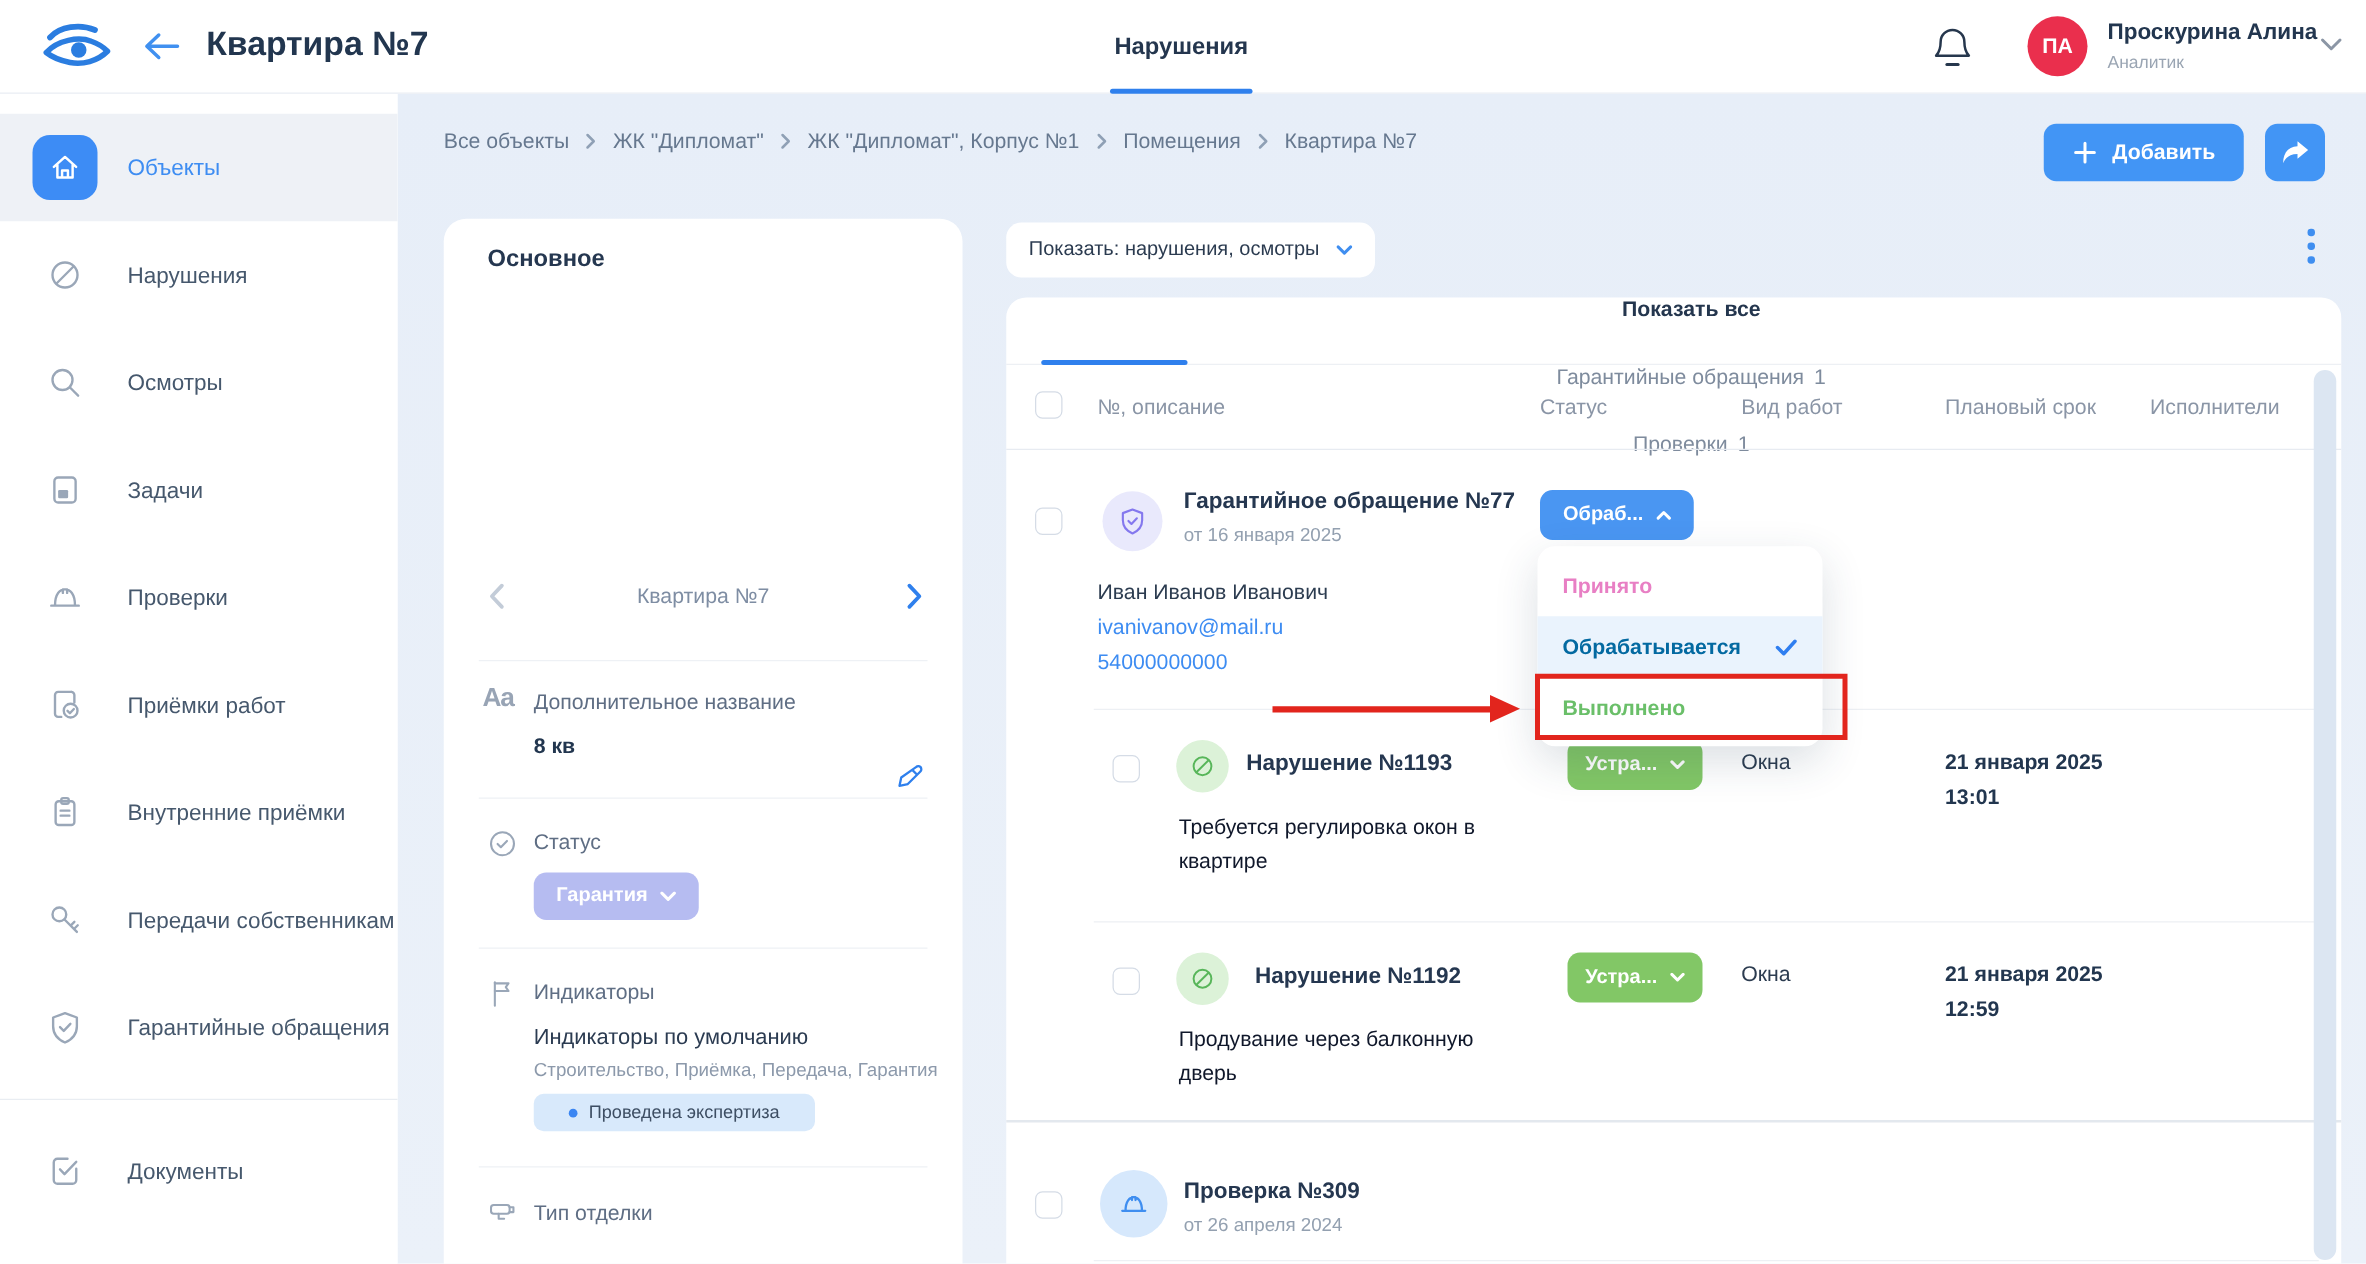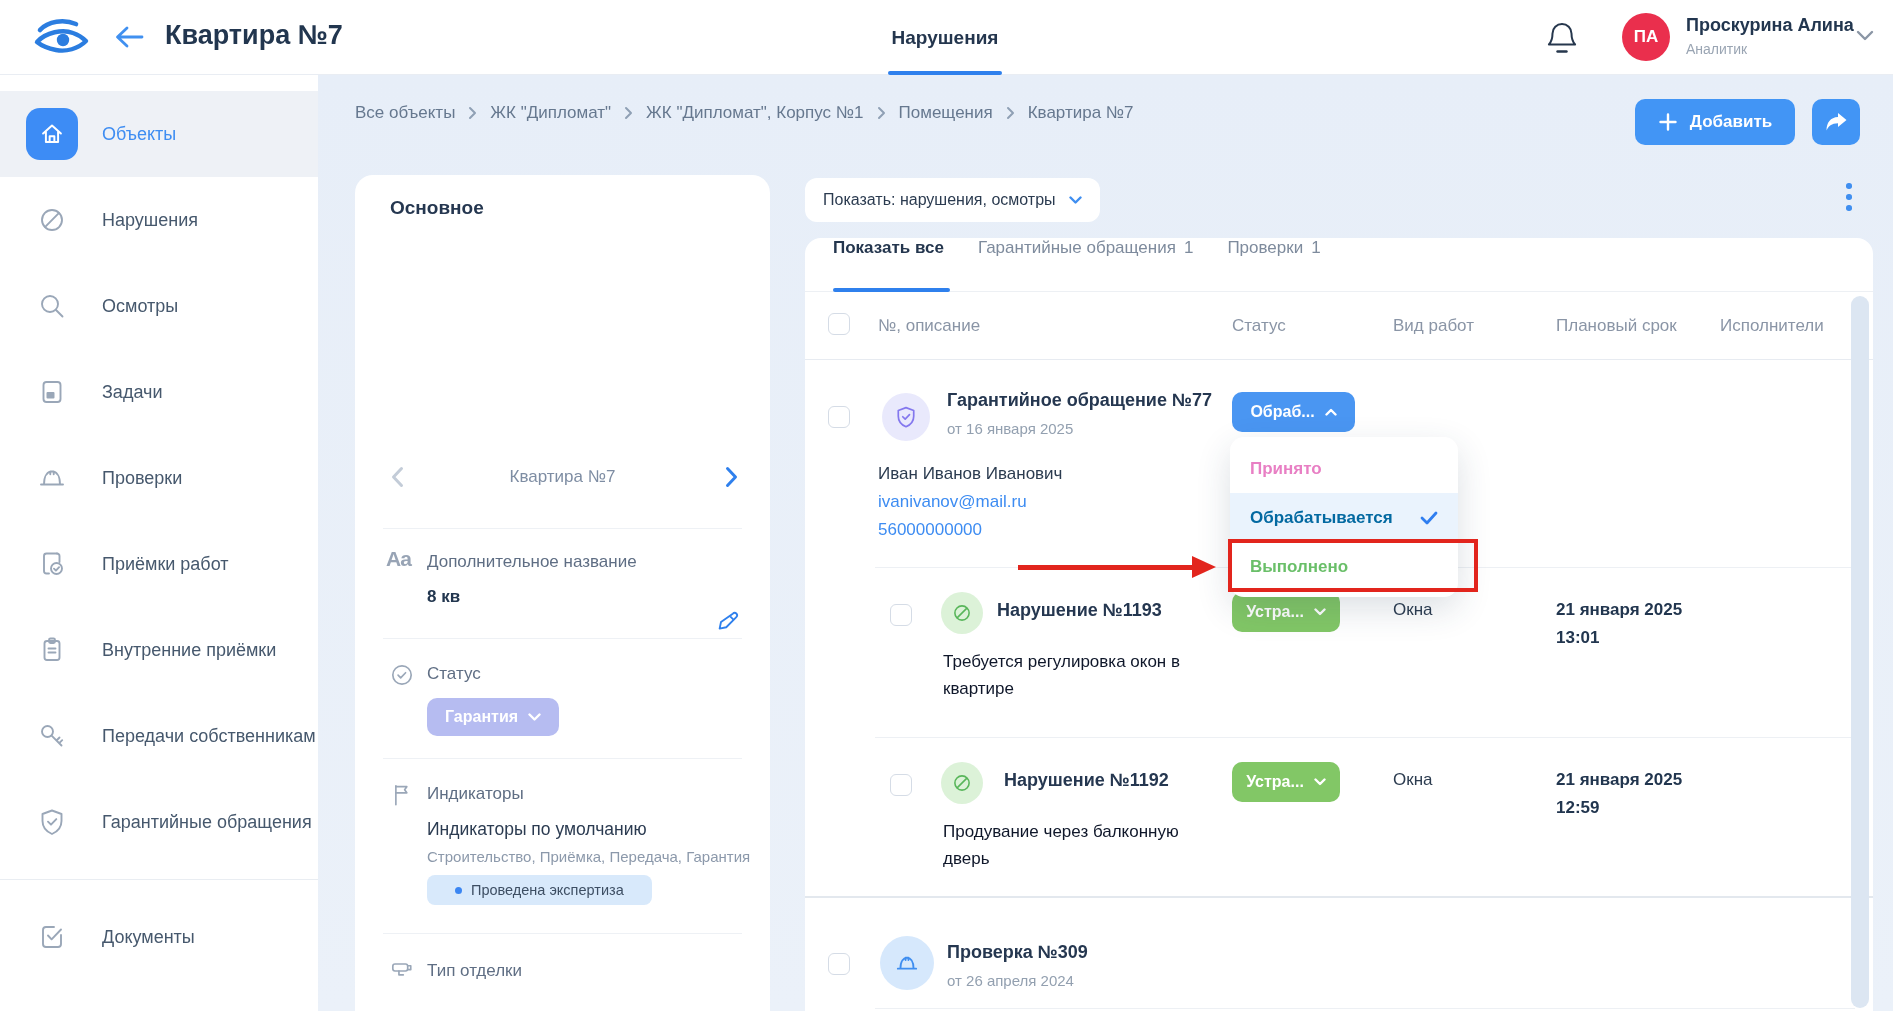--- a/index.html
+++ b/index.html
@@ -55,36 +55,36 @@
   .badge-exp { position:absolute; left:72px; height:30px; display:inline-flex; align-items:center; gap:9px; padding:0 28px; background:#d8e9fb; border-radius:8px; font-size:14.5px; color:#3d4e63; }
   .badge-exp .dot { width:7px; height:7px; border-radius:50%; background:#3b86f2; }
   .edit-pencil { position:absolute; right:28px; top:433px; cursor:pointer; }
 
   
   .filter-pill { position:absolute; left:487px; top:103px; height:44px; background:#fff; border-radius:12px; display:flex; align-items:center; padding:0 18px; gap:13px; font-size:16px; color:#2b3b50; cursor:pointer; }
   .kebab { position:absolute; left:1528px; top:108px; width:8px; cursor:pointer; }
   .kebab i { display:block; width:5.5px; height:5.5px; border-radius:50%; background:#3f8ef0; margin:0 0 5.5px 0; }
 
   .table-card { position:absolute; left:487px; top:163px; width:1068px; height:773px; background:#fff; border-radius:16px 16px 0 0; }
-  .tabs { position:absolute; left:0; top:0; width:100%; height:54px; display:flex; align-items:flex-start; padding-left:28px; gap:34px; border-bottom:1px solid #edf0f4; }
+  .tabs { position:absolute; left:0; top:0; width:100%; height:54px; display:flex; align-items:center; padding-left:28px; gap:34px; border-bottom:1px solid #edf0f4;flex-direction:column; }
   .tab { font-size:17px; color:#7e8b9d; cursor:pointer; white-space:nowrap; }
   .tab .cnt { margin-left:8px; }
   .tab.active { color:#24364e; font-weight:bold; }
   .tab-underline { position:absolute; left:28px; top:50px; width:117px; height:4px; border-radius:2px; background:#2f80ed; }
 
   .thead { position:absolute; left:0; top:54px; width:100%; height:68px; border-bottom:1px solid #e7ebf1; font-size:17px; color:#8a95a6; }
   .thead span { position:absolute; top:24px; white-space:nowrap; }
   .chk { position:absolute; width:22px; height:22px; border:1.6px solid #d5dce6; border-radius:6px; background:#fff; cursor:pointer; }
 
   .row-title { position:absolute; font-size:18px; font-weight:bold; color:#253750; white-space:nowrap; cursor:pointer; }
   .row-sub { position:absolute; font-size:15px; color:#93a0b0; white-space:nowrap; }
   .icircle { position:absolute; border-radius:50%; display:flex; align-items:center; justify-content:center; }
   .btn-status { position:absolute; left:427px; height:40px; border-radius:10px; display:flex; align-items:center; justify-content:center; gap:10px; color:#fff; font-size:16px; font-weight:bold; cursor:pointer; }
   .st-blue { background:#4a96f2; width:123px; }
-  .st-green { background:#82c766; width:108px; }
+  .st-green { background:#82c766; width:108px;margin-left:22px; }
   .cell-type { position:absolute; left:588px; font-size:17px; color:#2c3c50; }
   .cell-date { position:absolute; left:751px; font-size:17px; font-weight:bold; color:#22364f; line-height:28px; }
   .desc { position:absolute; left:138px; width:270px; font-size:17px; color:#0f172a; line-height:27px; }
   .contact-name { position:absolute; left:73px; font-size:17px; color:#2c3c50; }
   .contact-link { position:absolute; left:73px; font-size:17px; color:#3d8cf2; cursor:pointer; }
   .hr-ind { position:absolute; left:70px; right:18px; height:1px; background:#edf0f4; }
   .hr-group { position:absolute; left:0; right:0; height:2px; background:#e3e8ee; }
 
   .scrollbar { position:absolute; left:1046px; top:58px; width:18px; height:712px; background:#dce6f2; border-radius:9px; cursor:pointer; }
 
@@ -421,21 +421,21 @@
       <span class="row-title" style="left:142px;top:30px;">Гарантийное обращение №77</span>
       <span class="row-sub" style="left:142px;top:60px;">от 16 января 2025</span>
       <span class="btn-status st-blue" style="top:32px;">
         <span>Обраб...</span>
         <svg width="12" height="8" viewBox="0 0 12 8">
             <polyline points="1.5,6.5 6,2 10.5,6.5" fill="none" stroke="#fff" stroke-width="2.4" stroke-linecap="round" stroke-linejoin="round"></polyline>
           </svg>
       </span>
       <span class="contact-name" style="top:104px;">Иван Иванов Иванович</span>
       <span class="contact-link" style="top:132px;">ivanivanov@mail.ru</span>
-      <span class="contact-link" style="top:160px;">56000000000</span>
+      <span class="contact-link" style="top:160px;">54000000000</span>
       <span class="hr-ind" style="top:207px;"></span>
     </div>
 
     <div class="abs" style="left:0;top:330px;width:100%;height:170px;">
       <span class="chk" style="left:85px;top:36px;"></span>
       <span class="icircle" style="left:136px;top:24px;width:42px;height:42px;background:#dcf2d8;">
         <svg width="24" height="24" viewBox="0 0 32 32">
             <circle cx="16" cy="16" r="9.5" fill="none" stroke="#58b65a" stroke-width="2.1"></circle>
             <path d="M9.8 22.2 L22.2 9.8" stroke="#58b65a" stroke-width="2.1" stroke-linecap="round"></path>
           </svg>

